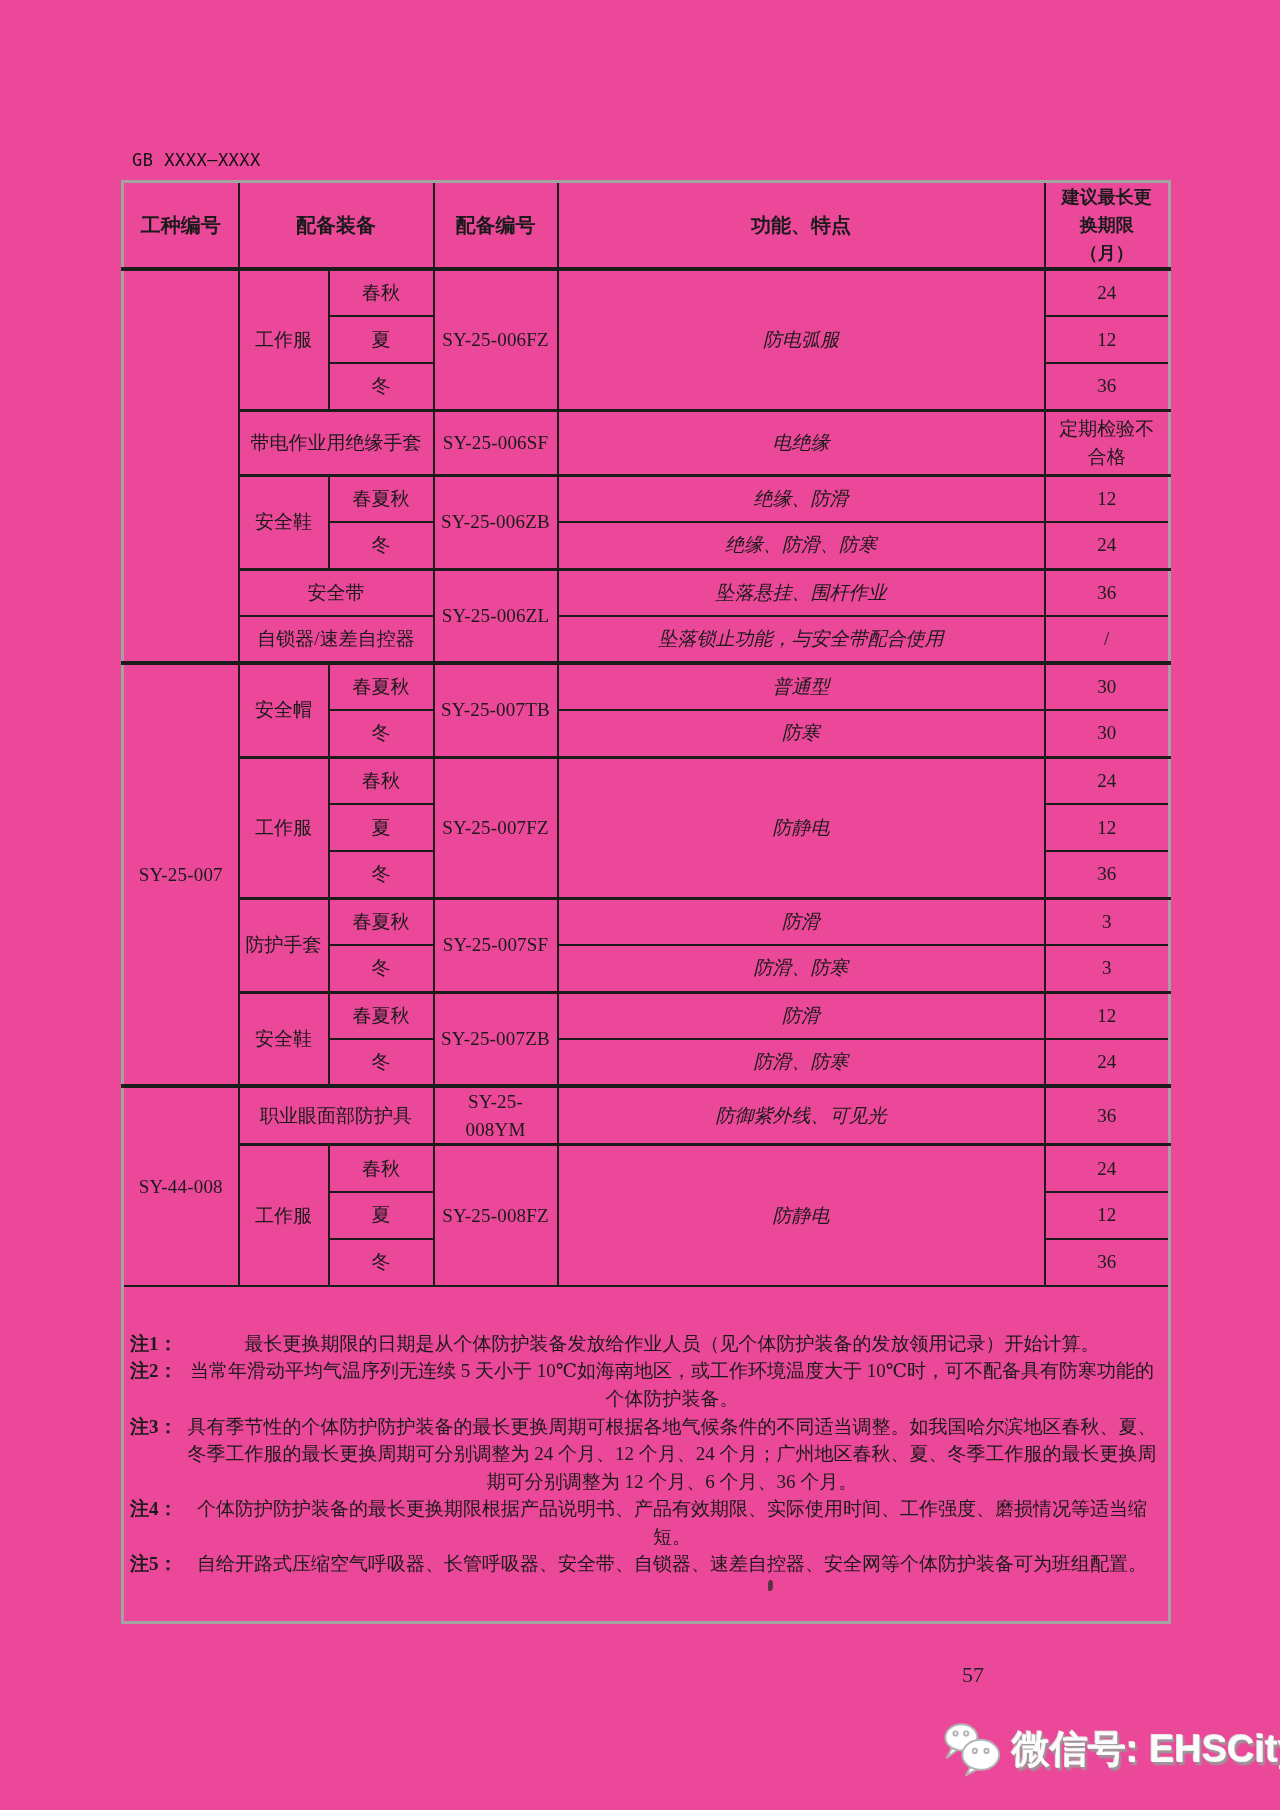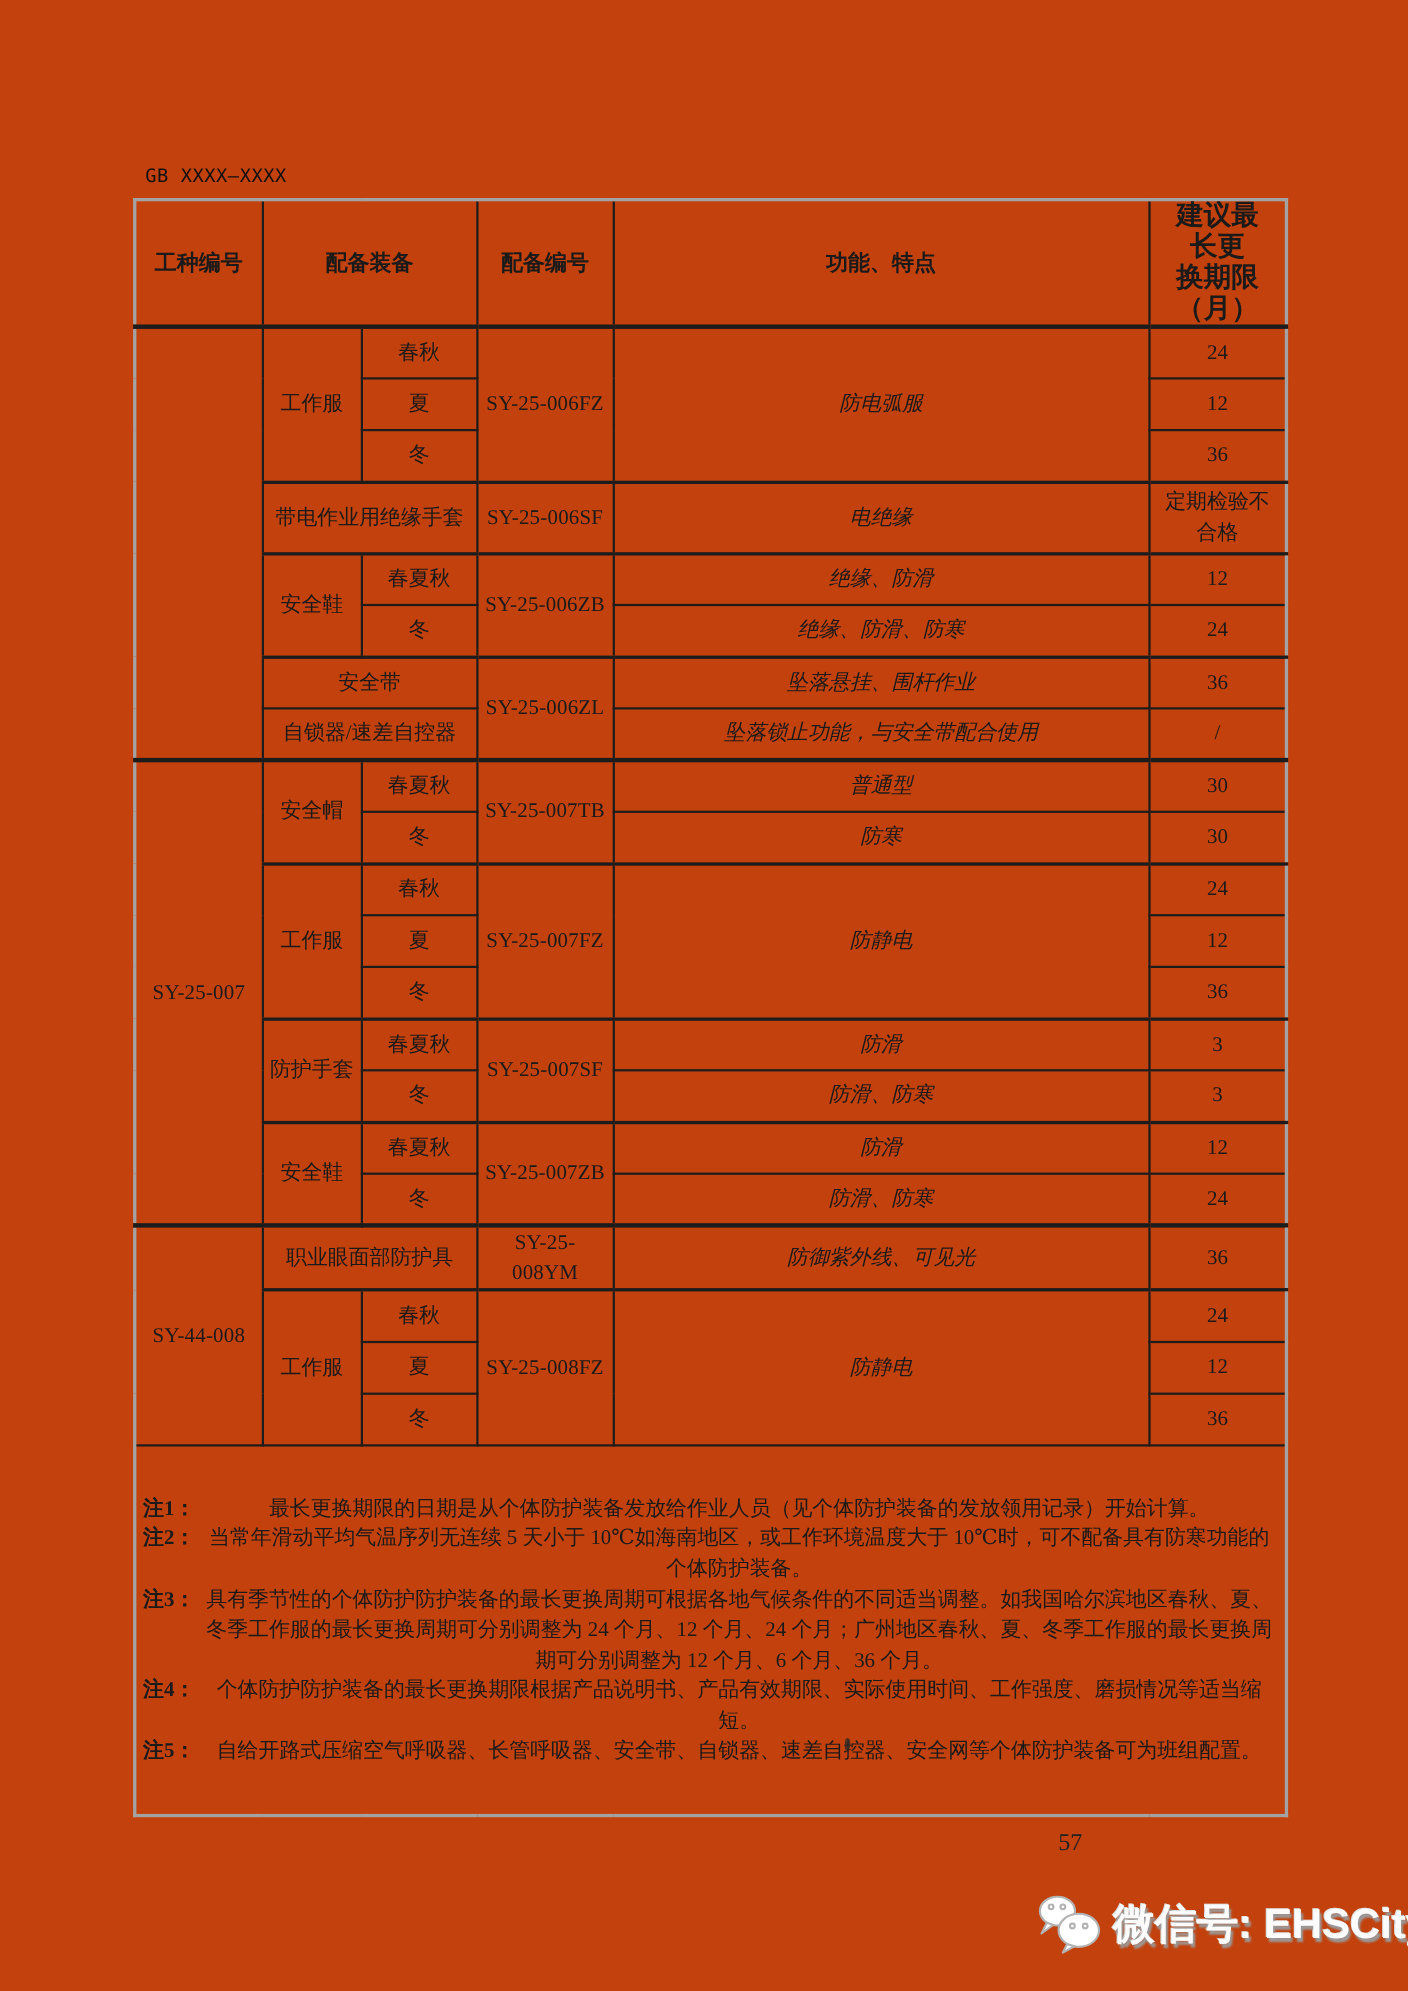--- a/index.html
+++ b/index.html
@@ -1,40 +1,40 @@
 <!DOCTYPE html>
 <html><head>
 <meta charset="utf-8">
 <style>
   * { margin:0; padding:0; box-sizing:border-box; }
   html,body { background:#e8e8e8; }
   .page {
     position:relative; width:1280px; height:1810px; margin:0 auto;
-    background:#c2410c; overflow:hidden;
+    background:#ec4899; overflow:hidden;
     font-family:"Liberation Serif","DejaVu Serif",serif; color:#1a1a1a;
   }
   .doc-code {
     position:absolute; left:132px; top:150px;
     font-family:"DejaVu Sans Mono","Liberation Mono",monospace;
     font-size:17px; letter-spacing:0.5px; color:#111;
   }
   table.ppe {
     position:absolute; left:121px; top:180px; width:1047px;
     border-collapse:collapse; table-layout:fixed;
     border:3px solid #a3a3a3;
   }
   table.ppe td {
     border:2px solid #1c1c1c; text-align:center; vertical-align:middle;
     font-size:19px; padding:0 6px; line-height:1.45; overflow:hidden;
   }
   tr.rw       { height:47px; }
   tr.tall     { height:65px; }
   tr.hdr      { height:67px; }
   tr.hdr td   { font-weight:bold; font-size:20px; border-bottom:3px solid #111; }
-  tr.hdr td.h5{ font-size:25px; line-height:28px; padding:0 16px; }
+  tr.hdr td.h5{ font-size:18px; line-height:28px; padding:0 16px; }
   tr.grp td   { border-top-width:3px; }
   tr.sec td   { border-top-width:4px; }
   td.code-cell{ font-size:18px; letter-spacing:0.2px; }
   td.num      { font-size:18px; }
   td.num-wrap { font-size:19px; line-height:29px; padding:0 7px; }
   td.fn       { text-align:left; padding:0 10px 0 14px;font-style:italic; }
   td.notes-cell {
     height:337px; border-top-width:4px; vertical-align:top; text-align:left;
     padding:8px 46px 0 49px; font-size:19px; line-height:33px;
   }

